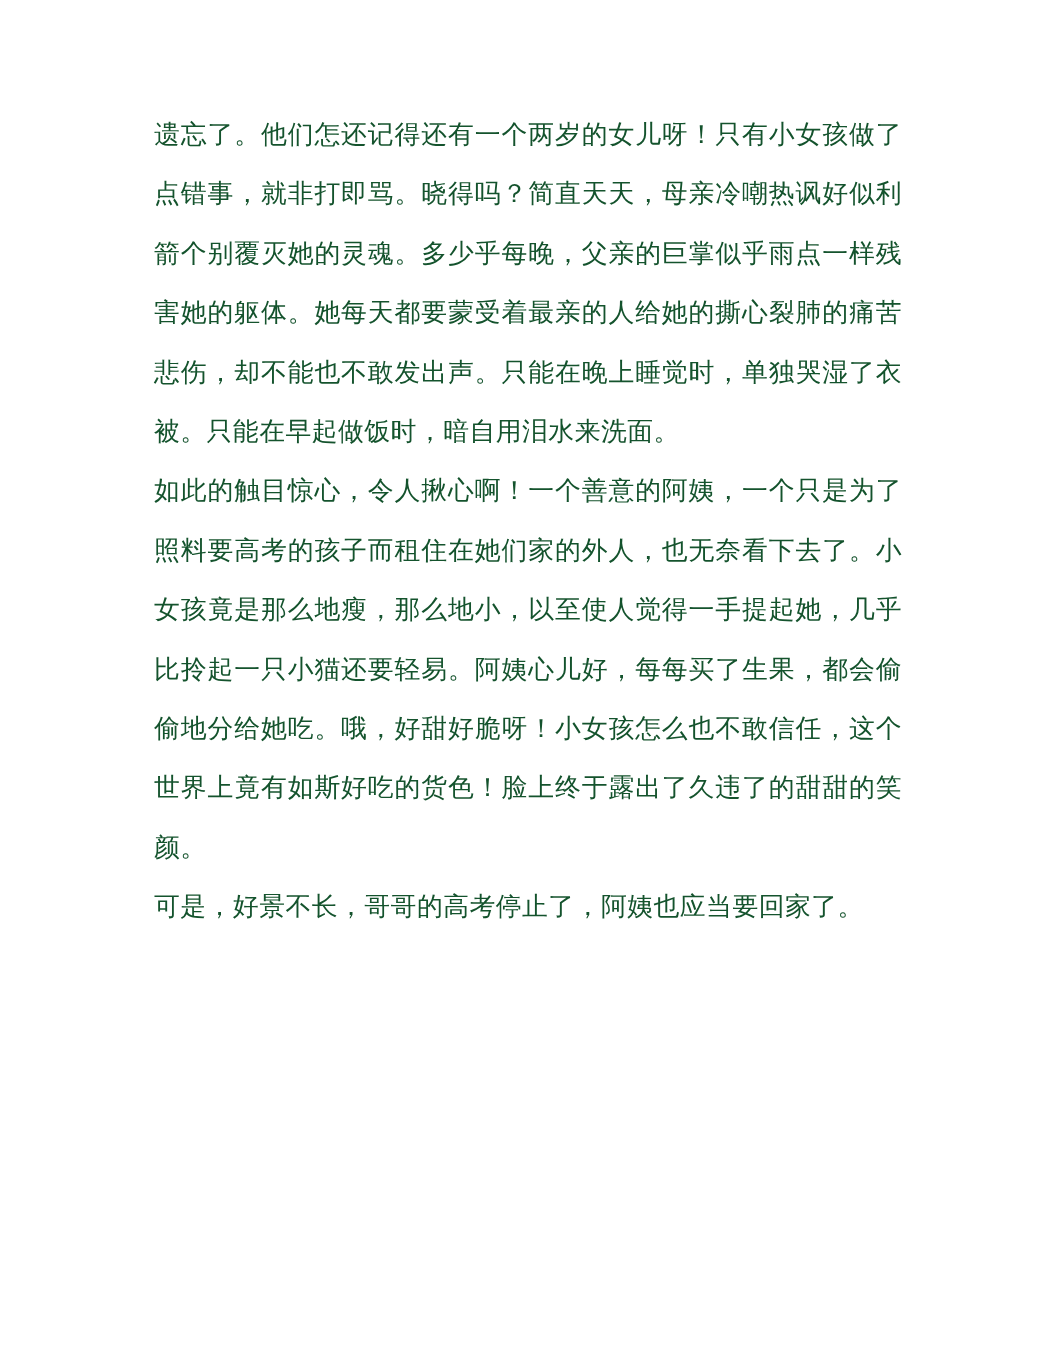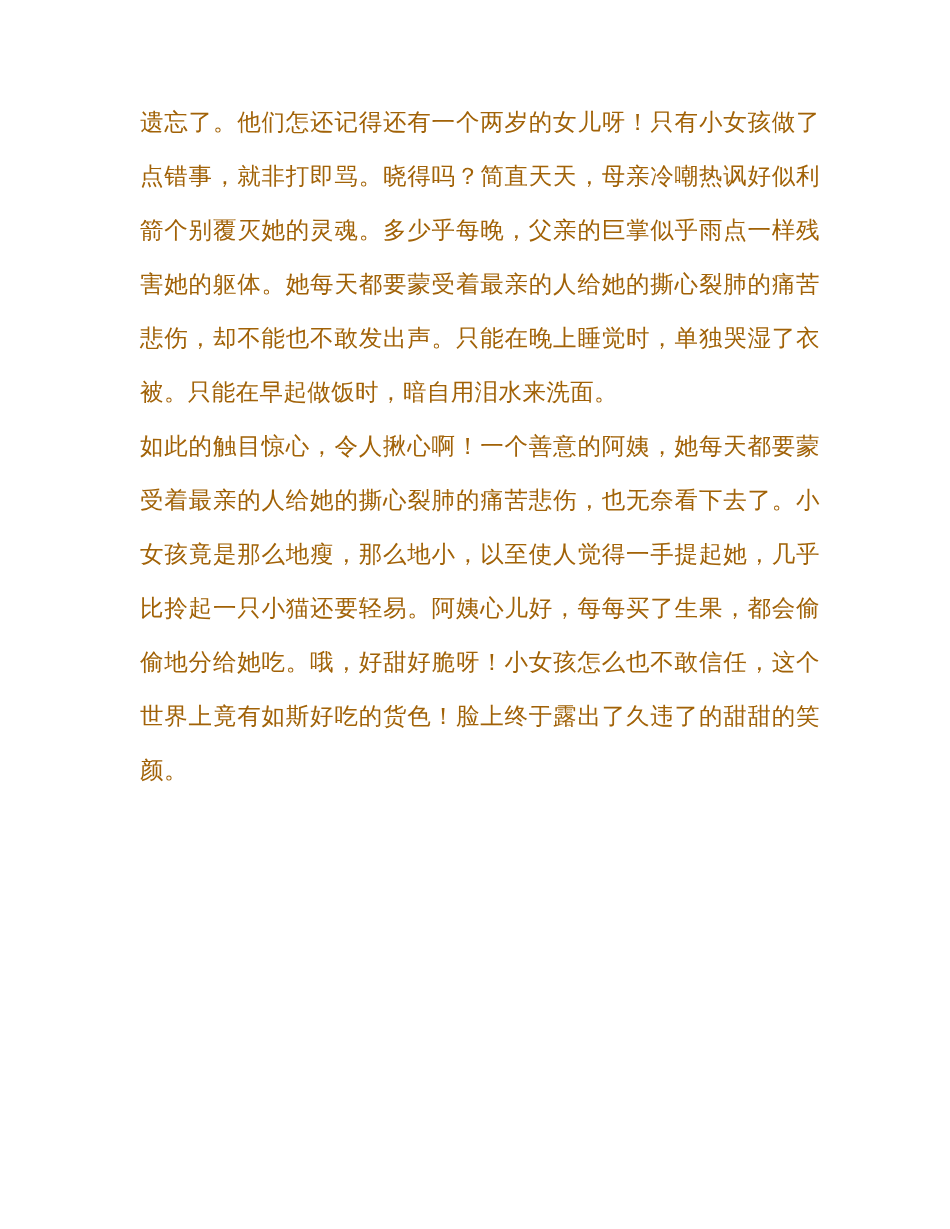--- a/index.html
+++ b/index.html
@@ -21,31 +21,32 @@
   .text-column {
     position: absolute;
     left: 140px;
     top: 95px;
     width: 680px;
   }
   .para {
     margin: 0;
     font-size: 23.5px;
     line-height: 54px;
-    color: #a16207;
+    color: #14532d;
     text-align: justify;
     text-justify: inter-character;
     letter-spacing: 0.4px;
     font-family: "DejaVu Serif", "Liberation Serif", serif;
   }
   .para.indent-none {
     text-indent: 0;
   }
 </style>
 </head>
 <body>
 
 <div class="page">
   <div class="text-column">
     <p class="para indent-none">遗忘了。他们怎还记得还有一个两岁的女儿呀！只有小女孩做了点错事，就非打即骂。晓得吗？简直天天，母亲冷嘲热讽好似利箭个别覆灭她的灵魂。多少乎每晚，父亲的巨掌似乎雨点一样残害她的躯体。她每天都要蒙受着最亲的人给她的撕心裂肺的痛苦悲伤，却不能也不敢发出声。只能在晚上睡觉时，单独哭湿了衣被。只能在早起做饭时，暗自用泪水来洗面。</p>
-    <p class="para indent-none">如此的触目惊心，令人揪心啊！一个善意的阿姨，她每天都要蒙受着最亲的人给她的撕心裂肺的痛苦悲伤，也无奈看下去了。小女孩竟是那么地瘦，那么地小，以至使人觉得一手提起她，几乎比拎起一只小猫还要轻易。阿姨心儿好，每每买了生果，都会偷偷地分给她吃。哦，好甜好脆呀！小女孩怎么也不敢信任，这个世界上竟有如斯好吃的货色！脸上终于露出了久违了的甜甜的笑颜。</p>
+    <p class="para indent-none">如此的触目惊心，令人揪心啊！一个善意的阿姨，一个只是为了照料要高考的孩子而租住在她们家的外人，也无奈看下去了。小女孩竟是那么地瘦，那么地小，以至使人觉得一手提起她，几乎比拎起一只小猫还要轻易。阿姨心儿好，每每买了生果，都会偷偷地分给她吃。哦，好甜好脆呀！小女孩怎么也不敢信任，这个世界上竟有如斯好吃的货色！脸上终于露出了久违了的甜甜的笑颜。</p>
+    <p class="para indent-none">可是，好景不长，哥哥的高考停止了，阿姨也应当要回家了。</p>
   </div>
 </div>
 
 </body></html>

